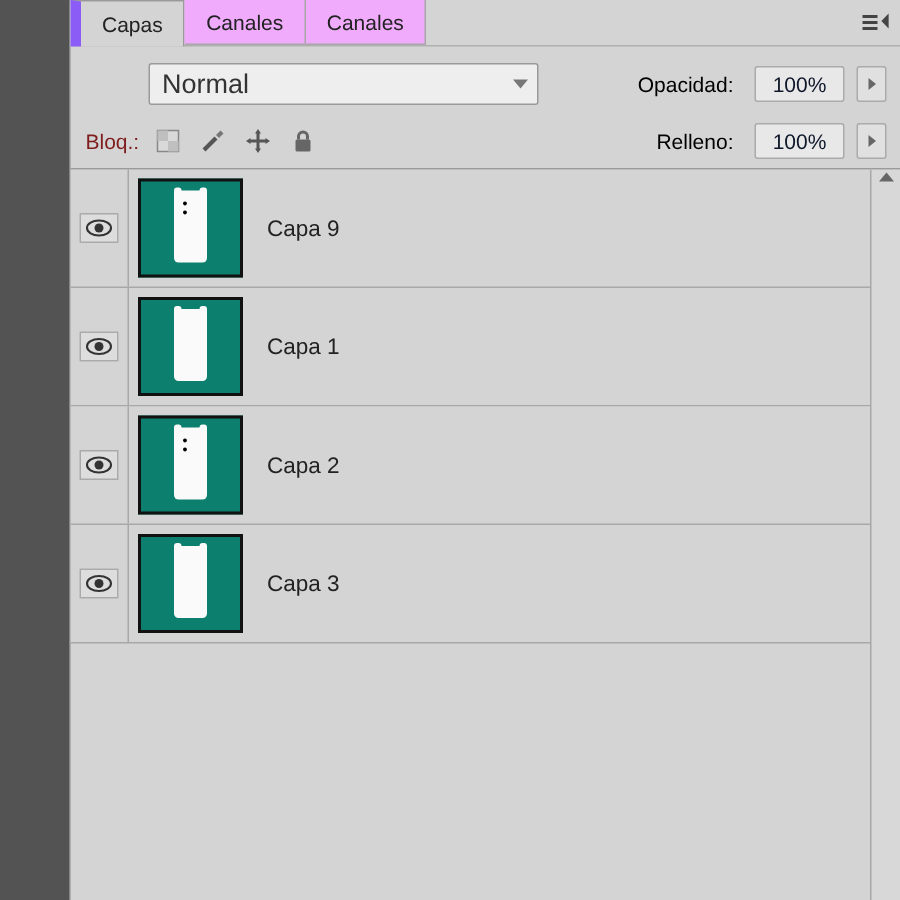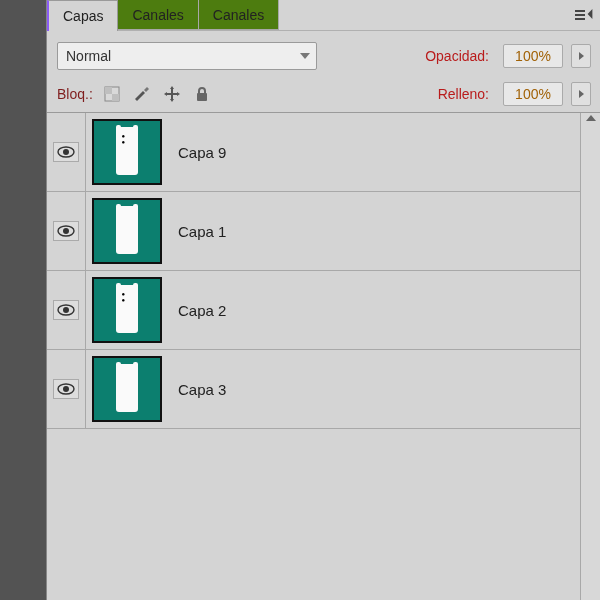--- a/index.html
+++ b/index.html
@@ -33,28 +33,28 @@
     border-bottom: 1px solid #b0b0b0;
   }
   .tab-btn {
     height: 30px;
     padding: 0 14px;
     line-height: 30px;
     font-size: 14px;
     color: #222;
     position: relative;
     border-right: 1px solid #a8a8a8;
-    background: #4d7c0f;
+    background: #f0abfc;
     box-shadow: inset 0 -1px 0 #a8a8a8;
     cursor: default;
   }
   .tab-btn.active {
     background: #d4d4d4;
     border-top: 1px solid #9a9a9a;
-    border-left: 2px solid #8b5cf6;
+    border-left: 7px solid #8b5cf6;
     border-right: 1px solid #9a9a9a;
     margin-bottom: -1px;
     height: 30px;
     box-shadow: none;
   }
   .tabs-right {
     margin-left: auto;
     display: flex;
     align-items: center;
     padding-right: 8px;
@@ -96,51 +96,52 @@
   .row + .row { margin-top: 4px; }
   .blend-select {
     flex: 1;
     height: 26px;
     max-width: 250px;
     border: 1px solid #9a9a9a;
     background: #eee;
     display: flex;
     align-items: center;
     padding-left: 8px;
-    font-size: 14px;
+    font-size: 18px;
     position: relative;
     border-radius: 2px;
+    margin-left: 42px;
   }
   .blend-arrow {
     position: absolute;
     right: 6px;
     top: 50%;
     transform: translateY(-50%);
     width: 0;
     height: 0;
     border-left: 5px solid transparent;
     border-right: 5px solid transparent;
     border-top: 6px solid #777;
   }
   .prop-label {
-    color: #b91c1c;
+    color: #000000;
     font-size: 14px;
     display: flex;
     align-items: center;
     margin-left: auto;
   }
   .prop-value-box {
     width: 58px;
     height: 22px;
     border: 1px solid #aaa;
     background: #e8e8e8;
     text-align: center;
     line-height: 22px;
     font-size: 14px;
-    color: #a16207;
+    color: #0f172a;
     margin-left: 6px;
     border-radius: 2px;
   }
   .arrow-btn {
     width: 18px;
     height: 22px;
     border: 1px solid #aaa;
     background: #e0e0e0;
     display: flex;
     align-items: center;

